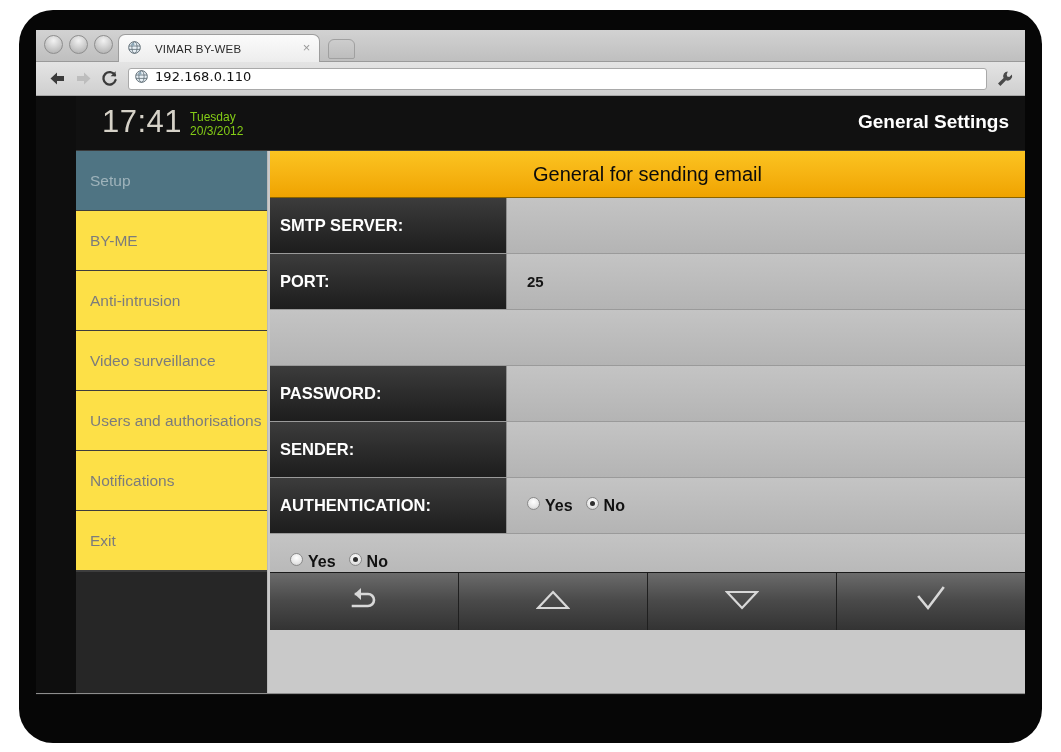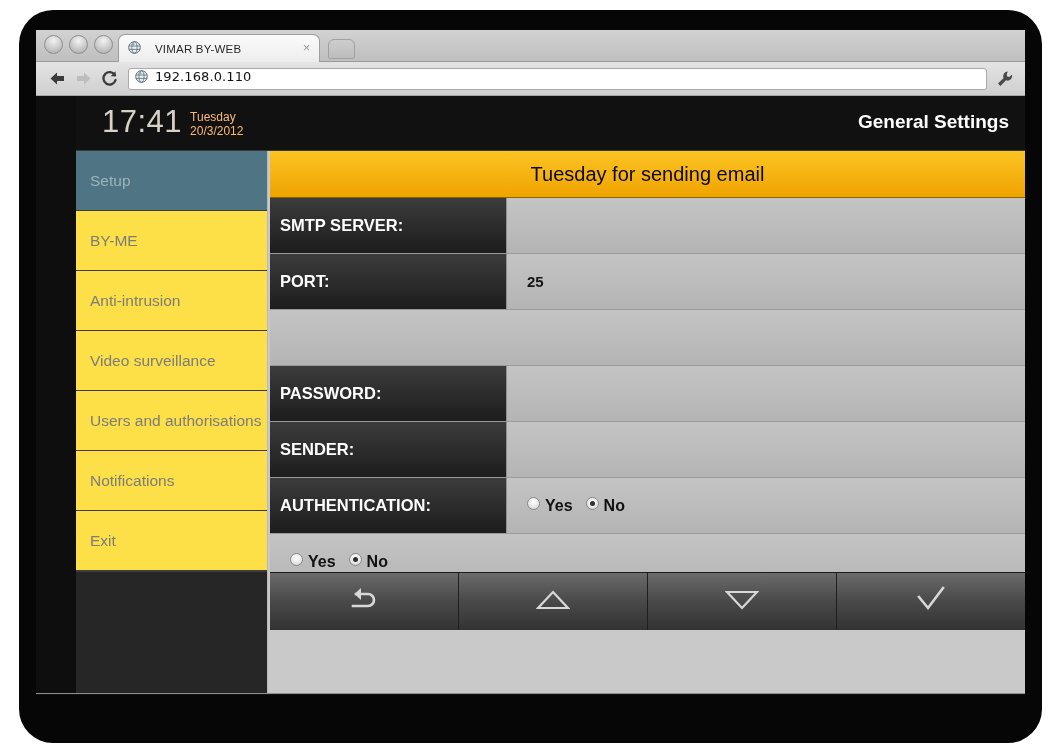--- a/index.html
+++ b/index.html
@@ -126,21 +126,21 @@
     position: absolute; left: 26px; top: 6px;
     display: flex; align-items: flex-start;
   }
   #clock-time {
     font-size: 31px; color: #d6d2c8;
     font-family: "Liberation Sans", sans-serif;
     line-height: 40px; letter-spacing: .5px;
   }
   #clock-date { margin-left: 8px; padding-top: 8px; }
   #clock-weekday, #clock-date-value {
-    font-size: 12px; color: #fdba74; line-height: 14px;
+    font-size: 12px; color: #84cc16; line-height: 14px;
   }
   #page-title {
     position: absolute; right: 16px; top: 15px;
     font-size: 19px; font-weight: bold; color: #ffffff;
   }
 
   
   #app-body {
     position: relative;
     height: 542px;
@@ -364,21 +364,21 @@
           <span>Notifications</span>
         </div>
         <div class="sidebar-item">
           <span>Exit</span>
         </div>
         <div id="sidebar-filler"></div>
       </div>
 
       <div id="content">
 
-        <div id="panel-title">Tuesday for sending email</div>
+        <div id="panel-title">General for sending email</div>
 
         <div id="form-area">
 
           <div class="form-row">
             <div class="form-label">SMTP SERVER:</div>
             <div class="form-value"></div>
           </div>
 
           <div class="form-row">
             <div class="form-label">PORT:</div>

